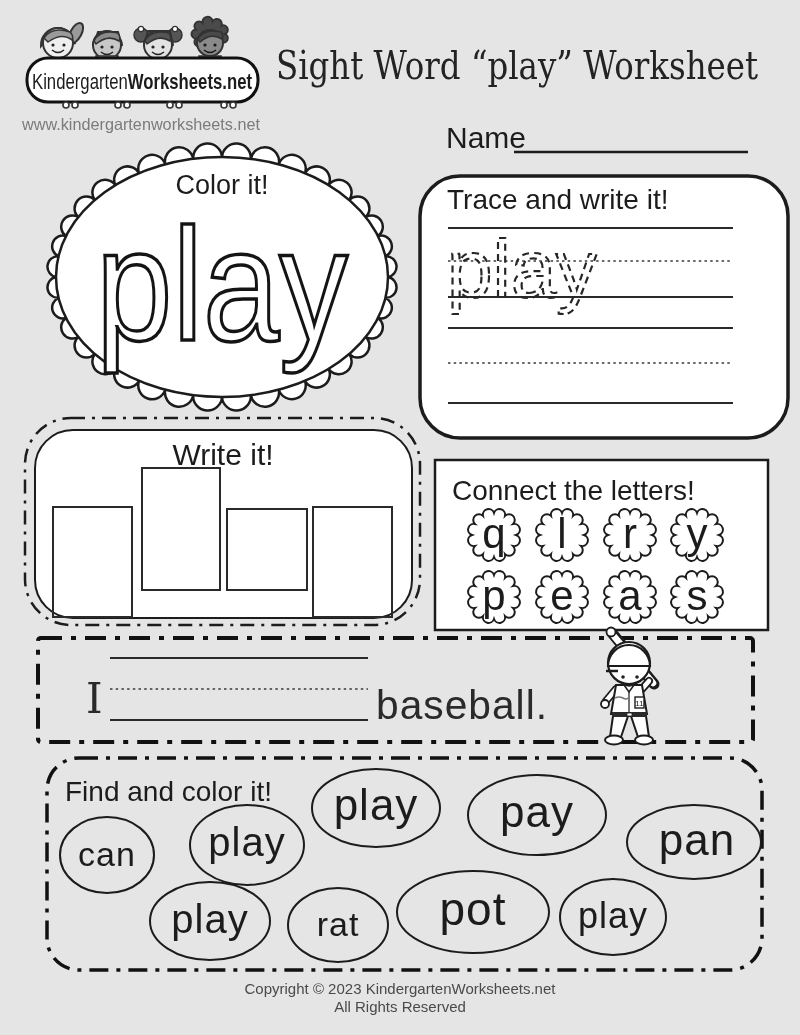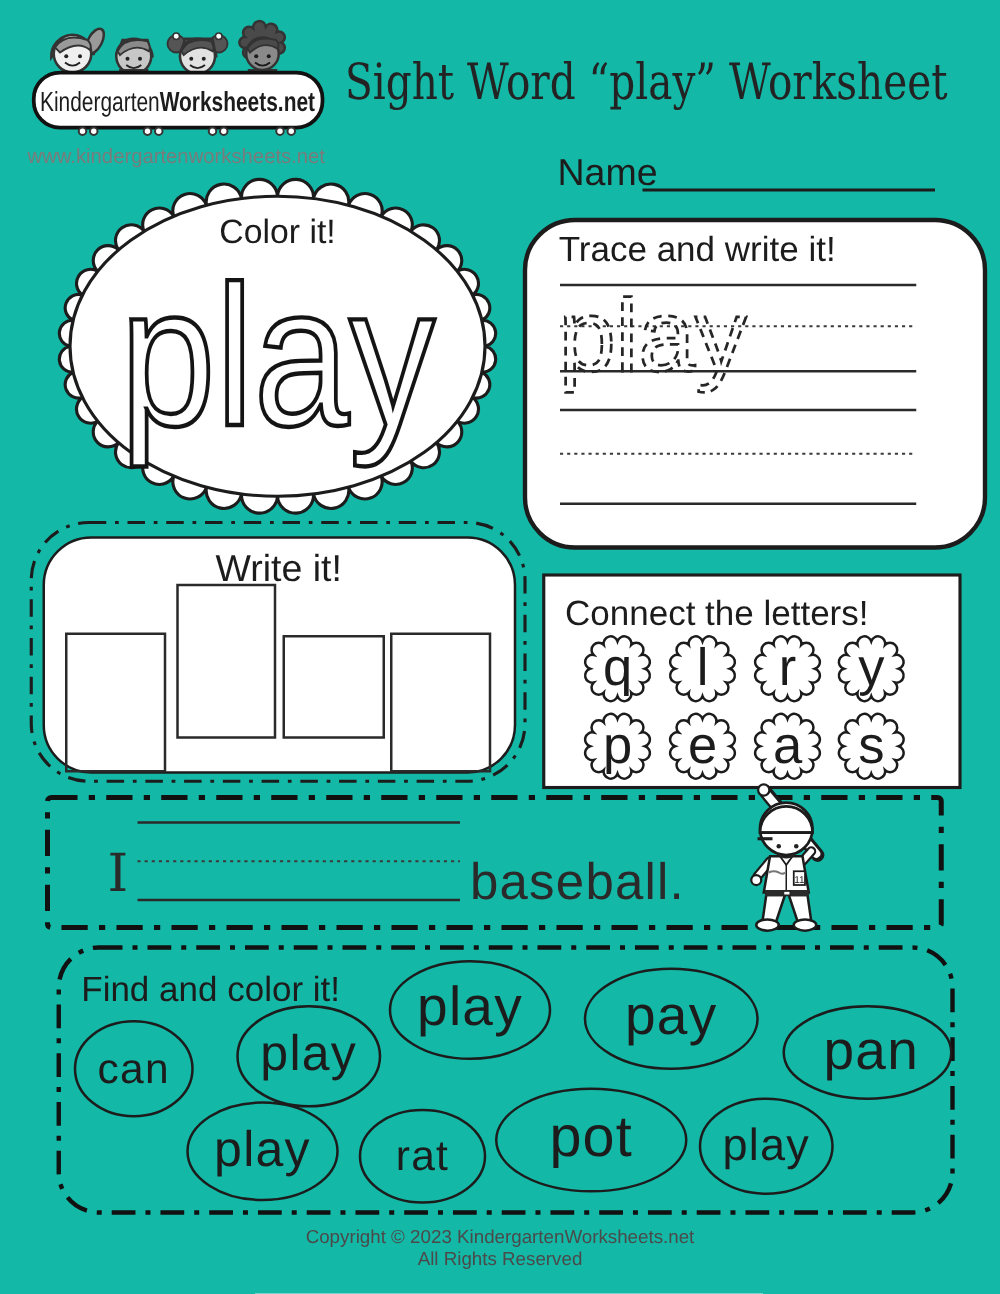--- a/index.html
+++ b/index.html
@@ -1,16 +1,16 @@
 <!DOCTYPE html>
 <html><head>
 <meta charset="utf-8">
 <style>
   html,body{margin:0;padding:0;background:#fff;}
-  .page{position:relative;width:800px;height:1035px;background:#14b8a6;overflow:hidden;
+  .page{position:relative;width:800px;height:1035px;background:#e5e5e5;overflow:hidden;
         font-family:"Liberation Sans",sans-serif;}
   svg{position:absolute;left:0;top:0;}
   .t-sans{font-family:"Liberation Sans",sans-serif;}
   .t-serif{font-family:"DejaVu Serif",serif;}
   .ink{fill:#1c1c1c;}
   .line{stroke:#2a2a2a;stroke-width:2;fill:none;}
   .dotline{stroke:#3a3a3a;stroke-width:1.6;fill:none;stroke-dasharray:2.5 3.2;}
   .outline-shape{fill:#ffffff;stroke:#1c1c1c;}
 </style>
 </head>

